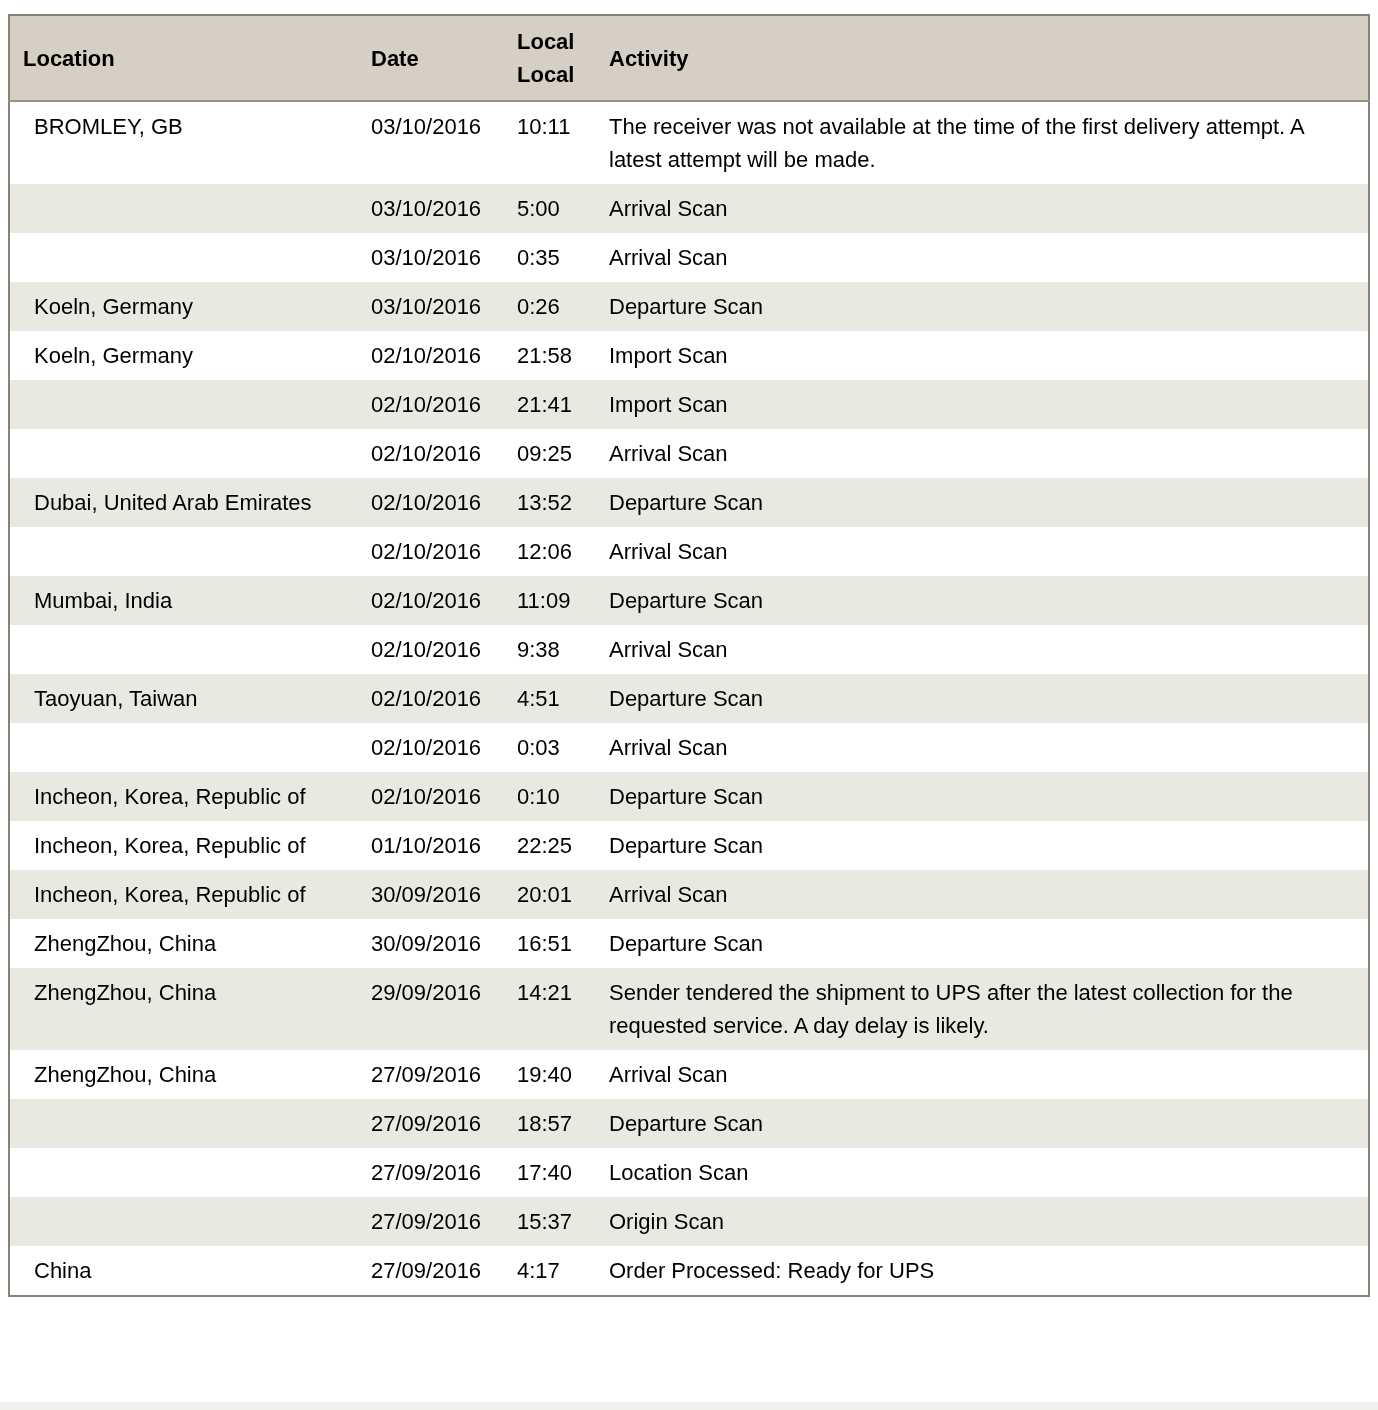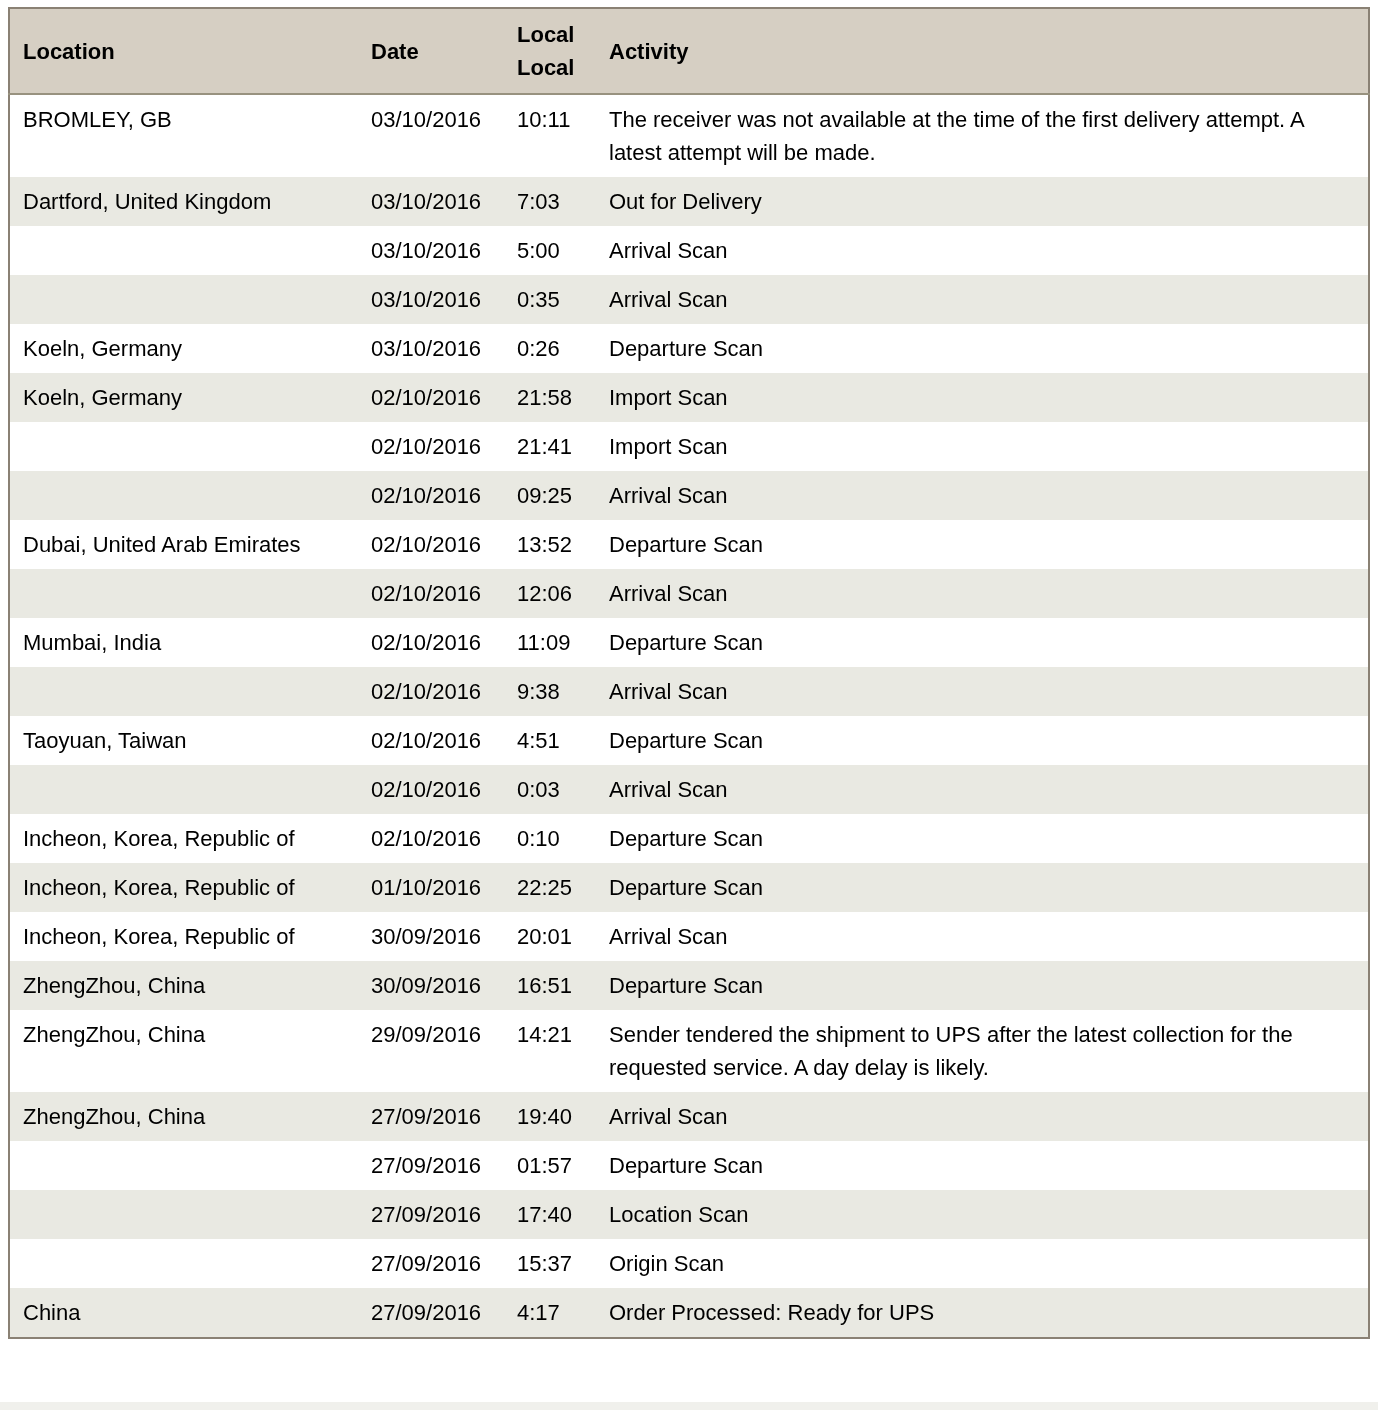--- a/index.html
+++ b/index.html
@@ -11,21 +11,21 @@
   }
   .page {
     position: relative;
     width: 1378px;
     height: 1410px;
     background: #ffffff;
     overflow: hidden;
   }
   table.tracking-table {
     position: absolute;
-    top: 7px;
+    top: 14px;
     left: 8px;
     width: 1362px;
     border-collapse: collapse;
     border: 2px solid #8a8174;
     font-size: 22px;
     line-height: 33px;
     table-layout: fixed;
   }
   col.c-location { width: 352px; }
   col.c-date     { width: 146px; }
@@ -40,21 +40,21 @@
     padding: 9px 10px 9px 10px;
     border-bottom: 2px solid #98927f;
   }
   thead th.col-location { padding-left: 13px; }
 
   tbody td {
     vertical-align: top;
     padding: 8px 10px 8px 10px;
     background: #ffffff;
   }
-  tbody td.col-location { padding-left: 13px; }
+  tbody td.col-location { padding-left: 24px; }
   tbody tr:nth-child(even) td { background: #e9e9e2; }
 
   .bottom-strip {
     position: absolute;
     left: 0;
     bottom: 0;
     width: 100%;
     height: 8px;
     background: #f0f0ec;
   }
@@ -80,26 +80,20 @@
       </tr>
     </thead>
     <tbody>
         <tr>
           <td class="col-location">BROMLEY, GB</td>
           <td class="col-date">03/10/2016</td>
           <td class="col-time">10:11</td>
           <td class="col-activity">The receiver was not available at the time of the first delivery attempt. A latest attempt will be made.</td>
         </tr>
         <tr>
-          <td class="col-location">Dartford, United Kingdom</td>
-          <td class="col-date">03/10/2016</td>
-          <td class="col-time">7:03</td>
-          <td class="col-activity">Out for Delivery</td>
-        </tr>
-        <tr>
           <td class="col-location"></td>
           <td class="col-date">03/10/2016</td>
           <td class="col-time">5:00</td>
           <td class="col-activity">Arrival Scan</td>
         </tr>
         <tr>
           <td class="col-location"></td>
           <td class="col-date">03/10/2016</td>
           <td class="col-time">0:35</td>
           <td class="col-activity">Arrival Scan</td>
@@ -196,21 +190,21 @@
         </tr>
         <tr>
           <td class="col-location">ZhengZhou, China</td>
           <td class="col-date">27/09/2016</td>
           <td class="col-time">19:40</td>
           <td class="col-activity">Arrival Scan</td>
         </tr>
         <tr>
           <td class="col-location"></td>
           <td class="col-date">27/09/2016</td>
-          <td class="col-time">01:57</td>
+          <td class="col-time">18:57</td>
           <td class="col-activity">Departure Scan</td>
         </tr>
         <tr>
           <td class="col-location"></td>
           <td class="col-date">27/09/2016</td>
           <td class="col-time">17:40</td>
           <td class="col-activity">Location Scan</td>
         </tr>
         <tr>
           <td class="col-location"></td>

